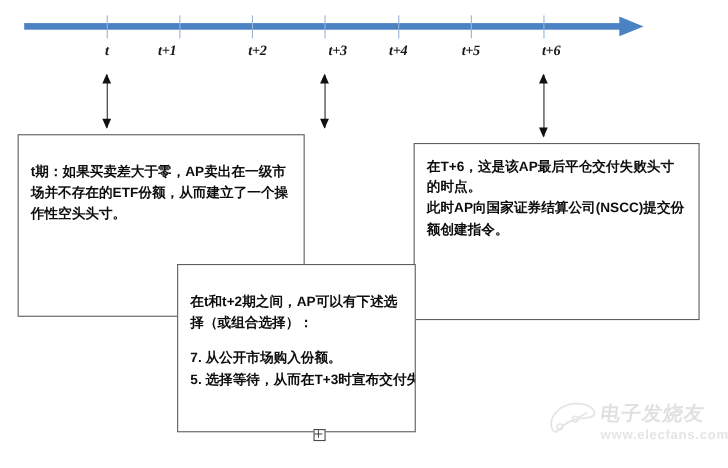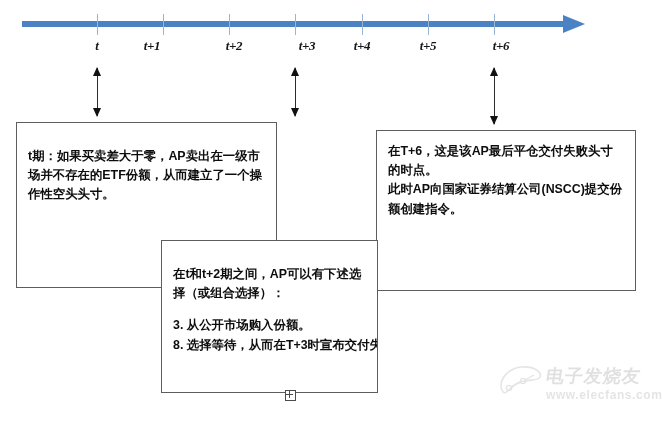--- a/index.html
+++ b/index.html
@@ -249,22 +249,22 @@
       </div>
     </div>
 
   <div class="textbox" id="box-t">
     <p class="box-para">t期：如果买卖差大于零，AP卖出在一级市场并不存在的ETF份额，从而建立了一个操作性空头头寸。</p>
   </div>
 
   <div class="textbox" id="box-middle">
     <p class="box-para">在t和t+2期之间，AP可以有下述选择（或组合选择）：</p>
     <div class="list-gap"></div>
-    <p class="list-line">3. 从公开市场购入份额。</p>
-    <p class="list-line">8. 选择等待，从而在T+3时宣布交付失</p>
+    <p class="list-line">7. 从公开市场购入份额。</p>
+    <p class="list-line">5. 选择等待，从而在T+3时宣布交付失</p>
   </div>
   <div id="resize-handle"></div>
 
   <div class="textbox" id="box-t6">
     <p class="box-para">在T+6，这是该AP最后平仓交付失败头寸的时点。</p>
     <p class="box-para">此时AP向国家证券结算公司(NSCC)提交份额创建指令。</p>
   </div>
 
   <div id="watermark">
     <svg id="watermark-mark" width="48" height="40" viewBox="0 0 48 40">

